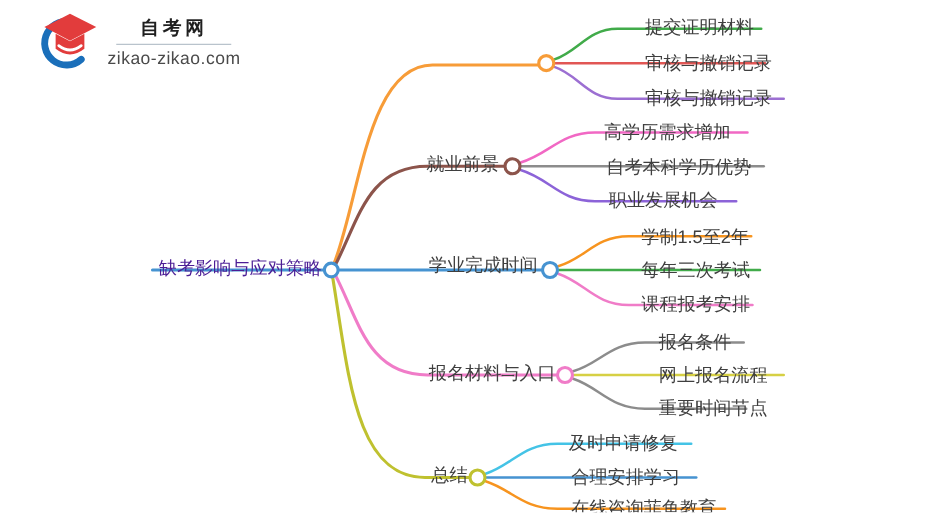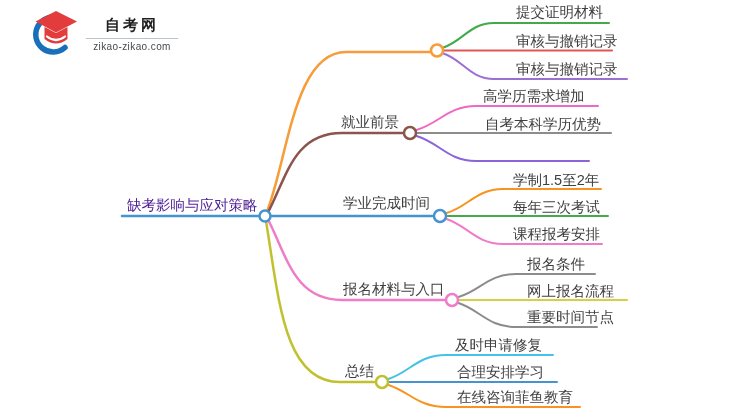--- a/index.html
+++ b/index.html
@@ -4,29 +4,30 @@
 <style>
   html,body{margin:0;padding:0;background:#ffffff;}
   .canvas{
     position:relative;width:652px;height:410px;background:#ffffff;overflow:hidden;
     font-family:"Liberation Sans","DejaVu Sans",sans-serif;
   }
   .map-svg{position:absolute;left:0;top:0;width:750px;height:410px;}
   .label{
     position:absolute;white-space:nowrap;color:#3f3f3f;font-size:14.5px;line-height:1.15;
     cursor:default;
+    margin-top:10px;
   }
   .label.central{font-size:14.5px;color:#4c1d95;}
   
   .logo{position:absolute;left:28px;top:10px;display:flex;align-items:center;}
   .logo-icon{width:50px;height:47px;flex:0 0 auto;}
   .logo-text{margin-left:8px;display:flex;flex-direction:column;align-items:center;}
   .logo-title{font-size:15px;font-weight:bold;color:#1f1f1f;letter-spacing:3px;}
   .logo-divider{width:92px;height:1px;background:#b9c3cc;margin:3px 0 2px 0;}
-  .logo-domain{font-size:10px;color:#4a4a4a;letter-spacing:0.4px;}
+  .logo-domain{font-size:14px;color:#4a4a4a;letter-spacing:0.4px;}
 </style>
 </head>
 <body>
 
 <div class="canvas">
 
   <div class="logo">
     <svg class="logo-icon" viewBox="0 0 50 47">
       <path d="M 31 8 A 17.5 17.5 0 1 0 37 37.5" fill="none" stroke="#1a6fba" stroke-width="5.5" stroke-linecap="round"></path>
       <path d="M 16.5 17 L 16.5 29 Q 28 38 39.5 29 L 39.5 17 L 28 23 Z" fill="#e23c3c"></path>
@@ -78,20 +79,21 @@
 
   <div class="label central" style="left:127px;top:197px;">缺考影响与应对策略</div>
 
   <div class="label" style="left:516px;top:4px;">提交证明材料</div>
   <div class="label" style="left:516px;top:33px;">审核与撤销记录</div>
   <div class="label" style="left:516px;top:61px;">审核与撤销记录</div>
 
   <div class="label" style="left:341px;top:114px;">就业前景</div>
   <div class="label" style="left:483px;top:88px;">高学历需求增加</div>
   <div class="label" style="left:485px;top:116px;">自考本科学历优势</div>
+  <div class="label" style="left:487px;top:143px;">职业发展机会</div>
 
   <div class="label" style="left:343px;top:196px;font-family:Liberation Mono, monospace;">学业完成时间</div>
   <div class="label" style="left:513px;top:172px;">学制1.5至2年</div>
   <div class="label" style="left:513px;top:199px;">每年三次考试</div>
   <div class="label" style="left:513px;top:226px;">课程报考安排</div>
 
   <div class="label" style="left:343px;top:281px;">报名材料与入口</div>
   <div class="label" style="left:527px;top:256px;">报名条件</div>
   <div class="label" style="left:527px;top:283px;">网上报名流程</div>
   <div class="label" style="left:527px;top:309px;">重要时间节点</div>

